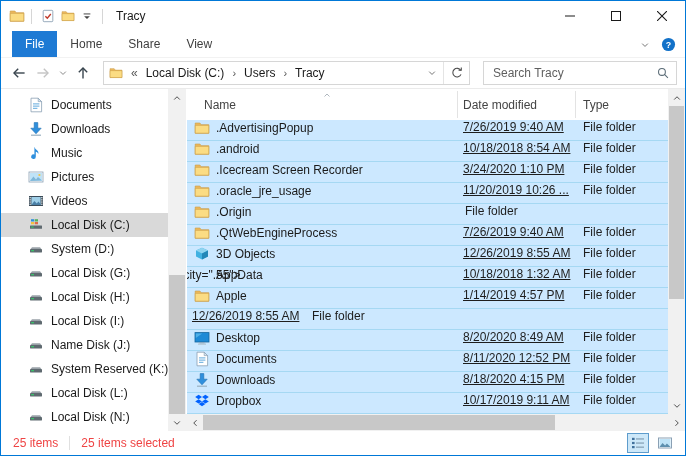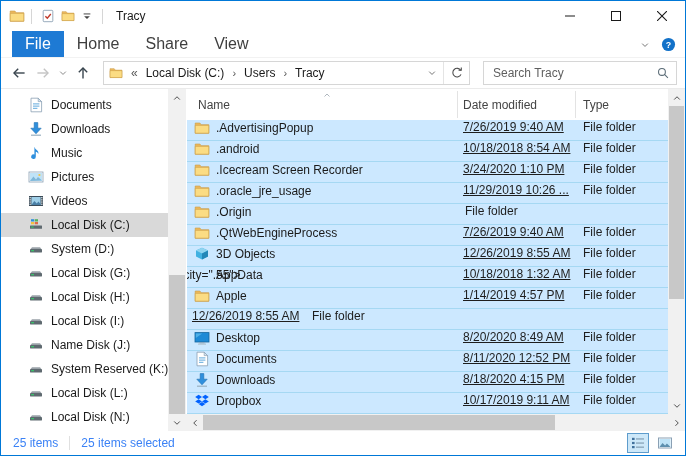--- a/index.html
+++ b/index.html
@@ -16,21 +16,21 @@
   .icon svg{width:100%;height:100%;display:block;}
   .i16{width:16px;height:16px;} .i14{width:14px;height:14px;} .i12{width:12px;height:12px;} .i10{width:10px;height:10px;}
   .tb-sep{width:1px;height:15px;background:#d6d6d6;margin:0 6px;flex-shrink:0;}
   .qat-btn{background:none;border:none;padding:2px 3px;display:flex;align-items:center;cursor:default;}
   .title{margin-left:7px;color:#1a1a1a;}
   .win-controls{margin-left:auto;display:flex;height:30px;}
   .win-btn{width:46px;height:30px;display:flex;align-items:center;justify-content:center;background:none;border:none;}
 
   
   .tabrow{height:27px;display:flex;align-items:stretch;padding-left:11px;flex-shrink:0;position:relative;border-bottom:1px solid #f2f2f2;}
-  .tab{display:flex;align-items:center;padding:4px 13px;color:#3f3f3f;background:none;border:none;font-size:16px;}
+  .tab{display:flex;align-items:center;padding:4px 13px;color:#3f3f3f;background:none;border:none;font-size:12px;}
   .tab.active{background:var(--filetab,#1e7ad4);color:#fff;}
   .ribbon-right{position:absolute;right:9px;top:0;height:27px;display:flex;align-items:center;gap:11px;}
   .rr-btn{background:none;border:none;display:flex;align-items:center;padding:0;}
 
   
   .addressrow{height:31px;display:flex;align-items:center;padding:0 8px 0 6px;flex-shrink:0;border-bottom:1px solid #ebebeb;}
   .nav-btn{width:24px;height:24px;display:flex;align-items:center;justify-content:center;background:none;border:none;flex-shrink:0;}
   .nav-btn.small{width:16px;}
   .addressbox{height:24px;border:1px solid #d6d6d6;display:flex;align-items:center;flex:1;margin-left:8px;padding-left:5px;min-width:0;background:#fff;}
   .addr-folder{margin-right:5px;flex-shrink:0;}
@@ -57,41 +57,41 @@
   .scroll-btn.top{top:0;} .scroll-btn.bottom{bottom:0;}
   .vthumb{position:absolute;left:1px;right:1px;background:#c8c8c8;}
   .sb-thumb{top:186px;height:139px;}
   .list-thumb{top:17px;height:193px;}
 
   .content{flex:1;display:flex;flex-direction:column;min-width:0;}
   .listwrap{flex:1;display:flex;min-height:0;}
   .listarea{flex:1;display:flex;flex-direction:column;min-width:0;padding-left:1px;}
   .listheader{height:27px;margin-top:2px;display:flex;align-items:center;flex-shrink:0;color:#444;position:relative;}
   .hcol{height:100%;display:flex;align-items:center;}
-  .hcol-name{width:271px;padding-left:11px;border-right:1px solid #e3e3e3;position:relative;}
+  .hcol-name{width:271px;padding-left:17px;border-right:1px solid #e3e3e3;position:relative;}
   .hcol-date{width:118px;padding-left:5px;border-right:1px solid #e3e3e3;}
   .hcol-type{flex:1;padding-left:7px;}
   .sort-caret{position:absolute;left:135px;top:0;width:10px;height:8px;}
   .rows{margin-top:2px;}
   .frow{height:21px;display:flex;align-items:flex-start;}
   .frow.selected{background:var(--rowsel,#cce8ff);border-bottom:1px solid var(--rowsep,#a5d8f3);}
   .fcell-name{width:271px;display:flex;align-items:center;padding-left:7px;overflow:hidden;white-space:nowrap;flex-shrink:0;}
   .row-icon{width:16px;height:16px;flex-shrink:0;}
   .row-name{margin-left:6px;overflow:hidden;}
   .fcell-date{width:118px;padding-left:5px;white-space:nowrap;flex-shrink:0;color:#1e1e1e;text-decoration:underline;}
   .fcell-type{flex:1;padding-left:7px;white-space:nowrap;color:#1e1e1e;}
 
   .hscroll{height:17px;background:#f1f1f1;position:relative;flex-shrink:0;}
   .h-btn{position:absolute;top:0;width:17px;height:17px;display:flex;align-items:center;justify-content:center;background:none;border:none;}
   .h-btn.left{left:0;} .h-btn.right{right:0;}
   .hthumb{position:absolute;top:1px;bottom:1px;left:17px;width:352px;background:#c8c8c8;}
 
   
   .statusbar{height:24px;display:flex;align-items:center;padding:0 9px 0 12px;flex-shrink:0;background:#fff;}
-  .status-text{color:#3b82f6;}
+  .status-text{color:#ef4444;}
   .status-sep{width:1px;height:14px;background:#e0e0e0;margin:0 11px;}
   .view-toggles{margin-left:auto;display:flex;align-items:center;gap:5px;}
   .vt-btn{width:22px;height:20px;display:flex;align-items:center;justify-content:center;border:1px solid transparent;background:none;}
   .vt-btn.selected{background:#cde8f9;border-color:#5e9ccc;}
 </style>
 </head>
 <body>
 
 <div class="window">
 
@@ -506,21 +506,21 @@
               <div class="frow selected">
     <div class="fcell-name">
       <span class="row-icon icon">
                     <svg viewBox="0 0 16 16">
                       <path d="M1.2 3h4.7l1.3 1.7h7.6v8.5H1.2z" fill="#edb95e" stroke="#c79a44" stroke-width=".6"></path>
                       <path d="M1.2 5.3h13.6v7.9H1.2z" fill="#fbdc83" stroke="#c79a44" stroke-width=".6"></path>
                     </svg>
                   </span>
       <span class="row-name">.oracle_jre_usage</span>
     </div>
-    <div class="fcell-date">11/29/2019 10:26 ...</div>
+    <div class="fcell-date">11/20/2019 10:26 ...</div>
     <div class="fcell-type">File folder</div>
   </div>
               <div class="frow selected">
     <div class="fcell-name">
       <span class="row-icon icon">
                     <svg viewBox="0 0 16 16">
                       <path d="M1.2 3h4.7l1.3 1.7h7.6v8.5H1.2z" fill="#edb95e" stroke="#c79a44" stroke-width=".6"></path>
                       <path d="M1.2 5.3h13.6v7.9H1.2z" fill="#fbdc83" stroke="#c79a44" stroke-width=".6"></path>
                     </svg>
                   </span>

